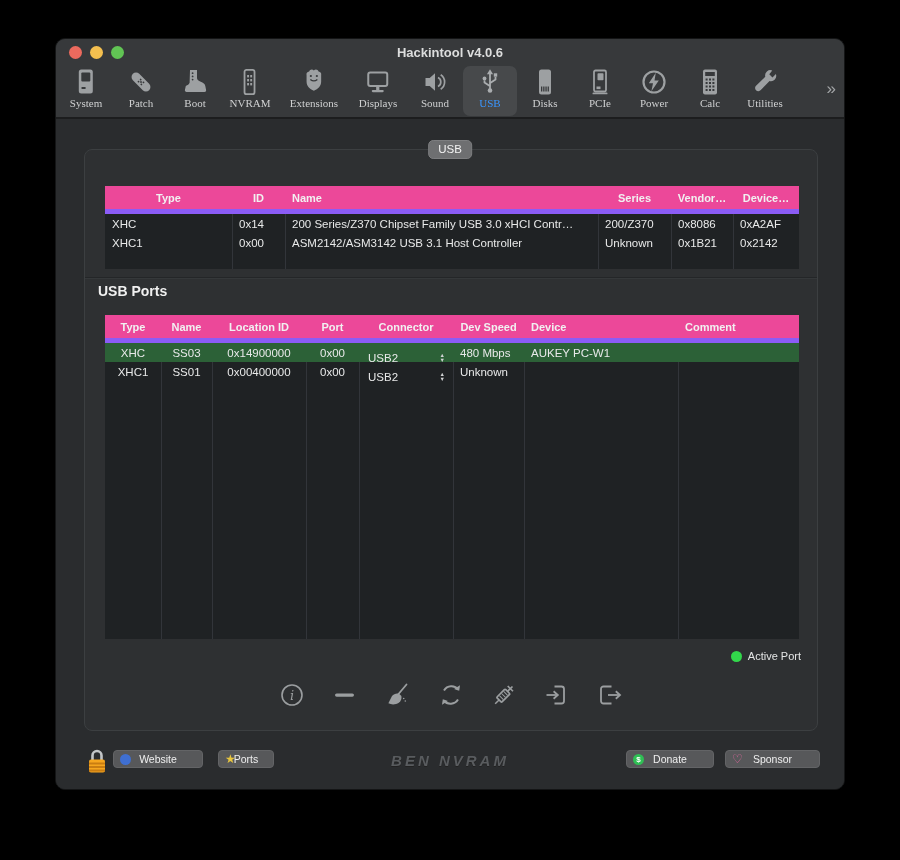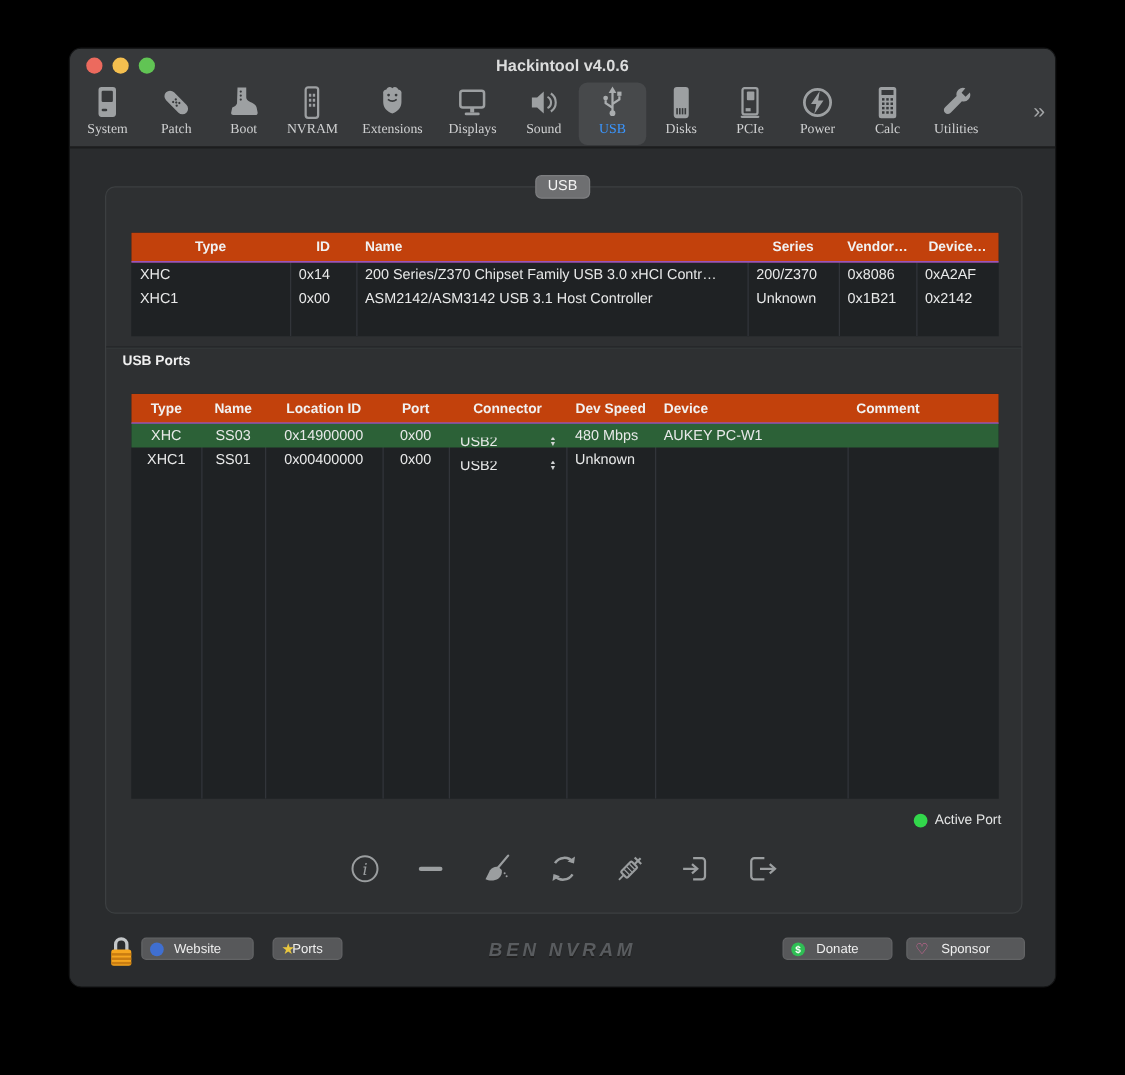--- a/index.html
+++ b/index.html
@@ -19,36 +19,36 @@
   .tb-lbl{font-size:11px;color:#cfd0d1;margin-top:0px;white-space:nowrap;font-family:Liberation Serif, serif;}
   .tb.sel .tb-lbl{color:#3a96ff;}
   .overflow{position:absolute;right:8px;top:14px;font-size:17px;color:#a3a5a7;}
   .content{position:absolute;left:0;top:80px;width:100%;height:672px;background:#2a2c2e;}
   .chip{position:absolute;left:50%;top:21px;transform:translateX(-50%);background:#6e6f71;border:1px solid #7d7e80;border-radius:5px;padding:2px 9px 3px;font-size:11.5px;color:#f3f3f3;z-index:3;}
   .tabbox{position:absolute;left:28px;top:30px;width:734px;height:582px;background:#2e3032;border:1px solid #3c3f41;border-radius:8px;box-sizing:border-box;}
   .table{position:absolute;background:#1f2224;overflow:hidden;}
   .t1{left:20px;top:36px;width:694px;height:83px;}
   .t2{left:20px;top:165px;width:694px;height:324px;}
   .vl{position:absolute;top:0;bottom:0;width:1px;background:#32353a;}
-  .thead{position:relative;display:flex;height:23px;border-bottom:1px solid #8b5cf6;background:#c2410c;z-index:1;}
+  .thead{position:relative;display:flex;height:23px;border-bottom:5px solid #8b5cf6;background:#ec4899;z-index:1;}
   .trow{position:relative;display:flex;height:19px;z-index:1;}
   .trow.selected{background:#2c6137;}
   .cell{display:flex;align-items:center;font-size:11.5px;color:#e8e9e9;box-sizing:border-box;white-space:nowrap;overflow:hidden;}
   .thead .cell{font-weight:700;font-size:11px;color:#f1f1f1;}
   .hc{justify-content:center;}
   .hl{justify-content:flex-start;padding-left:7px;}
   .bl{justify-content:flex-start;padding-left:7px;}
   .bc{justify-content:center;}
   .t1 .c0{width:127px}.t1 .c1{width:53px}.t1 .c2{width:313px}.t1 .c3{width:73px}.t1 .c4{width:62px}.t1 .c5{width:66px}
   .t2 .c0{width:56px}.t2 .c1{width:51px}.t2 .c2{width:94px}.t2 .c3{width:53px}.t2 .c4{width:94px}.t2 .c5{width:71px}.t2 .c6{width:154px}.t2 .c7{width:121px}
   .popupcell{padding-left:9px;margin-top:11px;}
   .updown{margin-left:auto;margin-right:8px;display:flex;flex-direction:column;align-items:center;}
   .updown i{font-style:normal;font-size:5.5px;line-height:4.6px;color:#d2d4d5;}
   .divider{position:absolute;left:0;top:127px;width:100%;height:1px;background:#242628;box-shadow:0 1px 0 #35383a;}
-  .sec-title{position:absolute;left:13px;top:133px;font-size:11px;font-weight:700;color:#f0f0f0;}
+  .sec-title{position:absolute;left:13px;top:133px;font-size:14px;font-weight:700;color:#f0f0f0;}
   .legend{position:absolute;top:500px;right:16px;display:flex;align-items:center;gap:6px;}
   .legend .dot{width:11px;height:11px;border-radius:50%;}
   .legend .lbl{font-size:11px;font-weight:400;color:#e4e5e5;}
   .actions{position:absolute;left:0;top:532px;width:100%;display:flex;justify-content:center;gap:27px;}
   .act{width:26px;height:26px;background:none;border:none;padding:0;display:flex;align-items:center;justify-content:center;cursor:default;}
   .footer{position:absolute;left:0;top:705px;width:100%;height:34px;}
   .lock{position:absolute;left:31px;top:3px;width:20px;height:26px;}
   .fbtn{position:absolute;top:6px;height:18px;background:#57585a;border:1px solid #636466;border-radius:4px;box-sizing:border-box;display:flex;align-items:center;justify-content:center;cursor:default;}
   .fbtn .fico{position:absolute;left:6px;display:flex;align-items:center;justify-content:center;width:11px;height:11px;}
   .fbtn .ftxt{font-size:10.5px;color:#efefef;}

